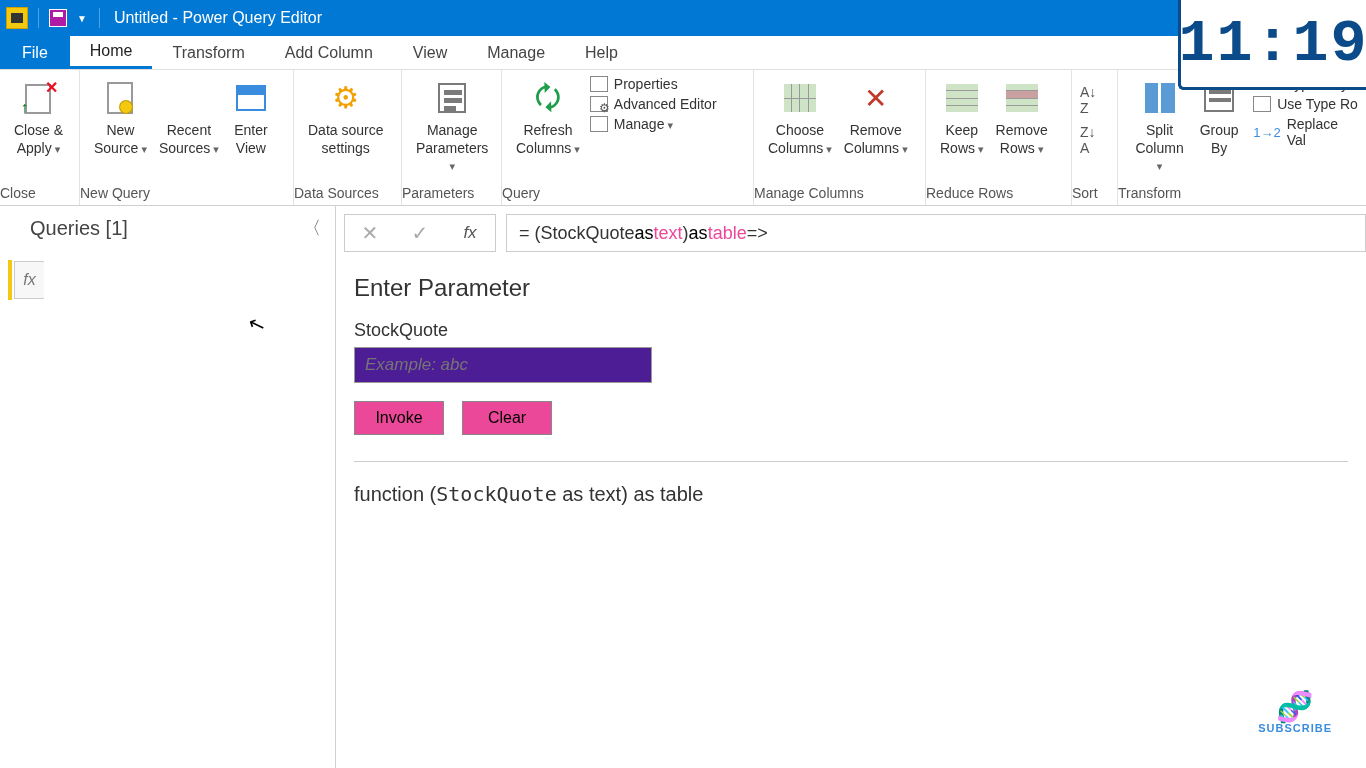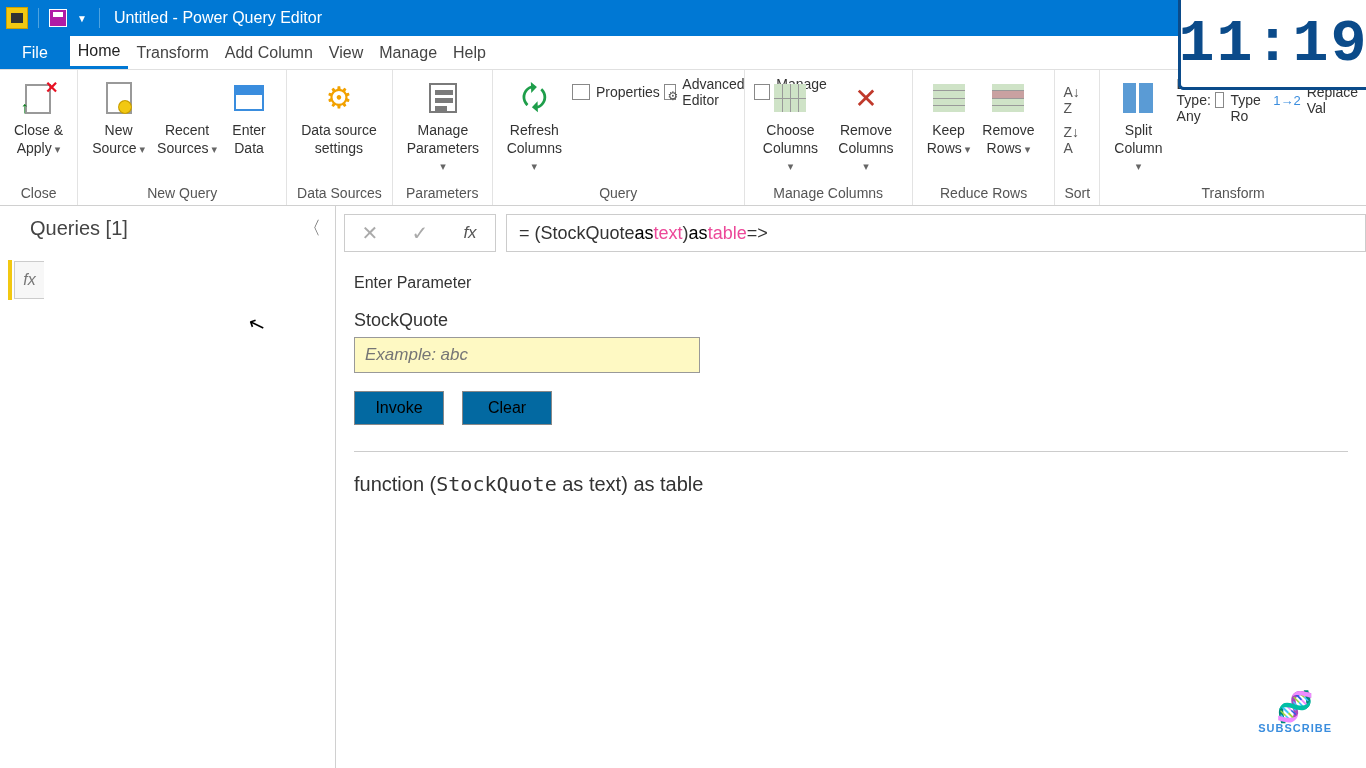--- a/index.html
+++ b/index.html
@@ -10,29 +10,29 @@
 .tb-icon { width: 22px; height: 22px; background: #f2c811; display: flex; align-items: center; justify-content: center; margin-right: 4px; border: 1px solid #cba000; }
 .tb-icon-inner { width: 12px; height: 10px; background: #333; }
 .tb-sep { width: 1px; height: 20px; background: #4da3e0; margin: 0 6px; }
 .tb-save { width: 18px; height: 18px; background: #b01ba5; border: 1px solid #fff; margin: 0 4px; position: relative; }
 .tb-save::after { content:""; position:absolute; top:2px; left:3px; width:10px; height:5px; background:#fff; }
 .tb-dd { color: #fff; font-size: 10px; margin: 0 6px; }
 .tb-title { font-size: 16px; margin-left: 8px; }
 
 
 .menubar { height: 34px; background: #fff; display: flex; align-items: stretch; border-bottom: 1px solid #e0e0e0; }
-.menu-tab { padding: 0 8px; display:flex; align-items:center; font-size: 16px; color: #444; cursor: pointer; }
+.menu-tab { padding: 0 20px; display:flex; align-items:center; font-size: 16px; color: #444; cursor: pointer; }
 .menu-tab.file { background: #0078d4; color: #fff; padding: 0 22px; }
 .menu-tab.active { border-bottom: 3px solid #0078d4; color: #222; }
 
 
 .ribbon { height: 136px; background: #fff; border-bottom: 1px solid #d0d0d0; display: flex; }
 .rgroup { border-right: 1px solid #e3e3e3; display: flex; flex-direction: column; }
 .rgroup-body { flex: 1; display: flex; align-items: flex-start; padding: 6px 8px 0 8px; }
-.rgroup-label { text-align: center; font-size: 14px; color: #555; padding: 3px 0 4px 0; }
+.rgroup-label { text-align: left; font-size: 14px; color: #555; padding: 3px 0 4px 0; }
 .rbtn { display: flex; flex-direction: column; align-items: center; justify-content: flex-start; padding: 2px 6px; font-size: 14px; color: #333; line-height: 1.25; cursor:pointer; text-align:center; }
 .rbtn .ic { width: 40px; height: 40px; margin-bottom: 4px; display:flex; align-items:center; justify-content:center; }
 .caret::after { content: " ▾"; font-size: 11px; color: #666; }
 
 .ic-close { position:relative; }
 .ic-close::before { content:""; position:absolute; left:6px; top:6px; width:22px; height:26px; background:#fff; border:2px solid #999; }
 .ic-close::after { content:"✕"; position:absolute; right:0; top:0; color:#e81123; font-weight:bold; font-size:16px; }
 .ic-arrow { position:absolute; left:2px; bottom:0; color:#0a7d1c; font-size:16px; font-weight:bold; }
 
 .ic-doc { width:26px; height:32px; background:#fff; border:2px solid #999; position:relative; }
@@ -45,21 +45,21 @@
 .ic-refresh { font-size:30px; color:#1e9e4a; }
 .ic-cols { width:32px; height:28px; display:grid; grid-template-columns:repeat(4,1fr); gap:1px; background:#999; }
 .ic-cols span { background:#cfe3c7; }
 .ic-xred { font-size:28px; color:#c0392b; }
 .ic-rows { width:32px;height:28px;display:grid;grid-template-rows:repeat(4,1fr);gap:1px;background:#999; }
 .ic-rows span{background:#cfe3c7;}
 .ic-rows.rm span:nth-child(2){background:#c9a1a1;}
 .ic-split { width:30px;height:30px;background:linear-gradient(90deg,#5a9bd5 45%,transparent 45% 55%,#5a9bd5 55%); }
 .ic-group { width:30px;height:28px;border:2px solid #7a7a7a;background:linear-gradient(#7a7a7a,#7a7a7a) 3px 4px/22px 4px no-repeat,linear-gradient(#7a7a7a,#7a7a7a) 3px 12px/22px 4px no-repeat,#fff; }
 
-.small-stack { display:flex; flex-direction:row; gap:4px; margin-left:4px; }
+.small-stack { display:flex; flex-direction:column; gap:4px; margin-left:4px; }
 .small-item { display:flex; align-items:center; font-size:14px; color:#333; gap:6px; cursor:pointer; }
 .si-ic { width:18px; height:16px; border:1px solid #888; background:#fff; position:relative; }
 .si-ic.gear::after { content:"⚙"; font-size:12px; position:absolute; right:-3px; bottom:-4px; color:#555;}
 
 
 .content { display:flex; height: calc(768px - 36px - 34px - 136px); }
 
 
 .queries { width: 336px; border-right: 1px solid #d0d0d0; display:flex; flex-direction:column; }
 .q-header { display:flex; align-items:center; justify-content:space-between; padding: 10px 14px 8px 30px; }
@@ -73,25 +73,25 @@
 
 .main { flex:1; display:flex; flex-direction:column; }
 .formula-row { display:flex; align-items:center; padding:8px 0 8px 8px; gap:10px; }
 .fx-box { display:flex; align-items:center; border:1px solid #ccc; height:38px; }
 .fx-btn { width:50px; display:flex; align-items:center; justify-content:center; font-size:20px; color:#aaa; cursor:pointer; }
 .fx-btn.fx { font-style:italic; color:#555; font-size:17px; }
 .formula-input { flex:1; height:38px; border:1px solid #ccc; padding:0 12px; font-family: Consolas, monospace; font-size:18px; display:flex; align-items:center; }
 .tk-plain{color:#333;} .tk-kw{color:#000000;} .tk-type{color:#ec4899;}
 
 .param-area { padding: 14px 18px; }
-.pa-title { font-size:16px; color:#333; margin-bottom:18px; }
+.pa-title { font-size:24px; color:#333; margin-bottom:18px; }
 .pa-label { font-size:18px; color:#333; margin-bottom:6px; }
-.pa-input { width:346px; height:36px; border:1px solid #999; padding:0 10px; font-size:17px; font-style:italic; color:#888; background:#fef9c3; }
+.pa-input { width:298px; height:36px; border:1px solid #999; padding:0 10px; font-size:17px; font-style:italic; color:#888; background:#4c1d95; }
 .pa-btns { display:flex; gap:18px; margin-top:18px; }
-.pa-btn { width:90px; height:34px; border:1px solid #888; background:#0369a1; font-size:16px; cursor:pointer; }
+.pa-btn { width:90px; height:34px; border:1px solid #888; background:#ec4899; font-size:16px; cursor:pointer; }
 
 .divider { height:1px; background:#ccc; margin:26px 0 20px 0; }
 .sig { font-size:20px; color:#333; }
 .sig .mono { font-family: Consolas, monospace; }
 
 
 .clock { position:absolute; top:0; right:0; width:188px; height:90px; background:#fff; border:3px solid #0b4b8a; border-top:none; border-right:none; border-radius:0 0 0 6px; display:flex; align-items:center; justify-content:center; font-family: monospace; font-size:60px; color:#0b4b8a; letter-spacing:2px; font-weight:bold; }
 .seg { font-family:"DSEG7","Courier New",monospace; }
 
 .subscribe { position:absolute; right:34px; bottom:34px; text-align:center; color:#3a8dde; font-size:11px; font-weight:bold; letter-spacing:1px; }
@@ -151,21 +151,21 @@
             <div class="ic-doc clock"></div>
           </div>
           <span class="caret" style="white-space:pre-line">Recent
 Sources</span>
         </div>
       <div class="rbtn">
           <div class="ic">
             <div class="ic-table"></div>
           </div>
           <span style="white-space:pre-line">Enter
-Data</span>
+View</span>
         </div>
     </div>
     <div class="rgroup-label">New Query</div>
   </div>
 
   <div class="rgroup" style="width:108px">
     <div class="rgroup-body">
         <div class="rbtn">
           <div class="ic ic-gear">⚙</div>
           <span style="white-space:pre-line">Data source
@@ -279,20 +279,27 @@
   </div>
 
   <div class="rgroup" style="flex:1;border-right:none">
     <div class="rgroup-body">
       <div class="rbtn">
           <div class="ic">
             <div class="ic-split"></div>
           </div>
           <span class="caret" style="white-space:pre-line">Split
 Column</span>
+        </div>
+      <div class="rbtn">
+          <div class="ic">
+            <div class="ic-group"></div>
+          </div>
+          <span style="white-space:pre-line">Group
+By</span>
         </div>
       <div class="small-stack" style="margin-left:8px">
         <div class="small-item">
             <span>Data Type: Any</span>
           </div>
         <div class="small-item">
             <div class="si-ic"></div>
             <span>Use Type Ro</span>
           </div>
         <div class="small-item">

